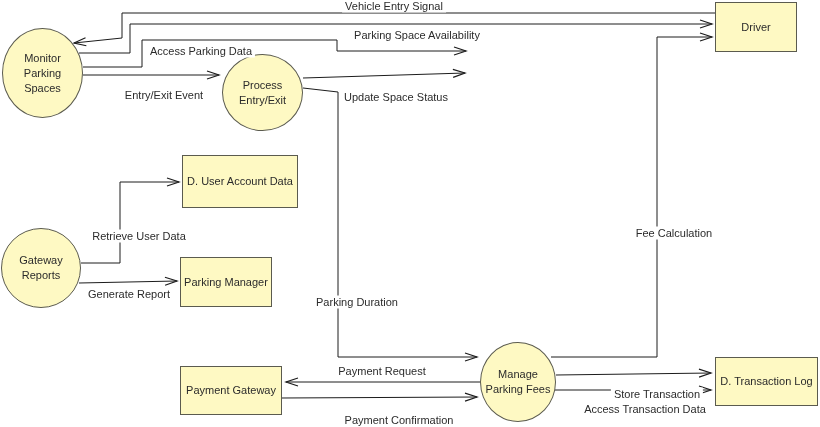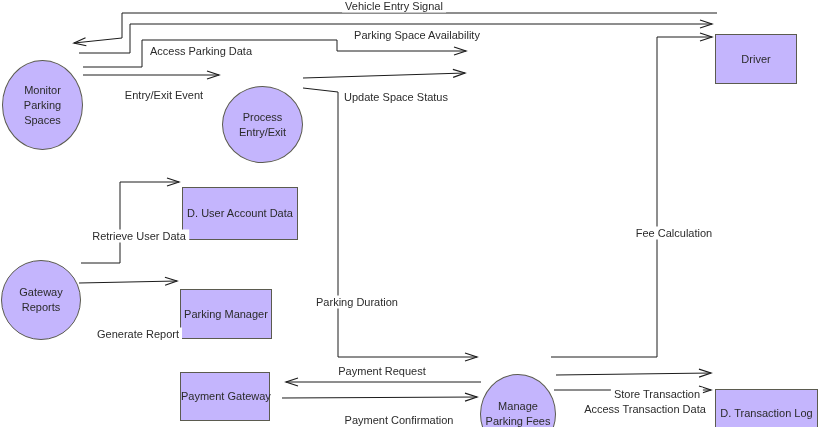--- a/index.html
+++ b/index.html
@@ -6,60 +6,60 @@
   #canvas{
     position:relative;
     width:820px;height:427px;
     background:#ffffff;
     font-family:"Liberation Sans", sans-serif;
     overflow:hidden;
   }
   #wires{position:absolute;left:0;top:0;width:820px;height:427px;z-index:1;}
   .node{
     position:absolute;z-index:2;
-    background:#c4b5fd;
+    background:#fef9c3;
     border:1px solid #5B5B4F;
-    display:flex;flex-direction:column;justify-content:center;
+    display:flex;flex-direction:column;align-items:center;justify-content:center;
     font-size:11px;line-height:15px;color:#2B2B2B;text-align:center;
-    box-sizing:border-box;white-space:nowrap;margin-top:32px;
+    box-sizing:border-box;white-space:nowrap;
   }
   .process{border-radius:50%;}
   .flow-label{
     position:absolute;z-index:3;
     transform:translate(-50%,-50%);
     background:#ffffff;
     padding:0 3px;
     font-size:11px;line-height:13px;color:#2B2B2B;
     white-space:nowrap;
   }
   
   #n-monitor{left:2px;top:28px;width:81px;height:90px;}
   #n-process{left:222px;top:54px;width:81px;height:77px;}
   #n-generate{left:1px;top:228px;width:80px;height:80px;}
   #n-manage{left:480px;top:342px;width:76px;height:80px;}
   #n-driver{left:715px;top:2px;width:82px;height:50px;}
   #n-psdb{left:470px;top:42px;width:147px;height:50px;}
   #n-uad{left:182px;top:155px;width:116px;height:53px;}
   #n-pmgr{left:180px;top:257px;width:92px;height:50px;}
-  #n-pgw{left:180px;top:340px;width:90px;height:49px;}
+  #n-pgw{left:180px;top:366px;width:102px;height:49px;}
   #n-tlog{left:715px;top:357px;width:103px;height:49px;}
   
   #l-ves{left:394px;top:6px;}
   #l-psa{left:417px;top:35px;}
   #l-apd{left:201px;top:51px;}
   #l-eee{left:164px;top:95px;}
   #l-uss{left:396px;top:97px;}
   #l-pd{left:357px;top:302px;}
   #l-fc{left:674px;top:233px;}
   #l-preq{left:382px;top:371px;text-align:right;}
   #l-pcon{left:399px;top:420px;}
   #l-st{left:657px;top:394px;}
   #l-atd{left:645px;top:409px;}
   #l-rud{left:139px;top:236px;}
-  #l-gr{left:138px;top:294px;margin-top:40px;}
+  #l-gr{left:129px;top:294px;}
   polyline{fill:none;stroke:#1C1C1C;stroke-width:1;}
 </style>
 </head>
 <body>
 
 <div id="canvas">
 
   <svg id="wires" width="820" height="427" viewBox="0 0 820 427">
     <defs>
       <marker id="arr" markerUnits="userSpaceOnUse" markerWidth="16" markerHeight="12" refX="14" refY="5" orient="auto">

